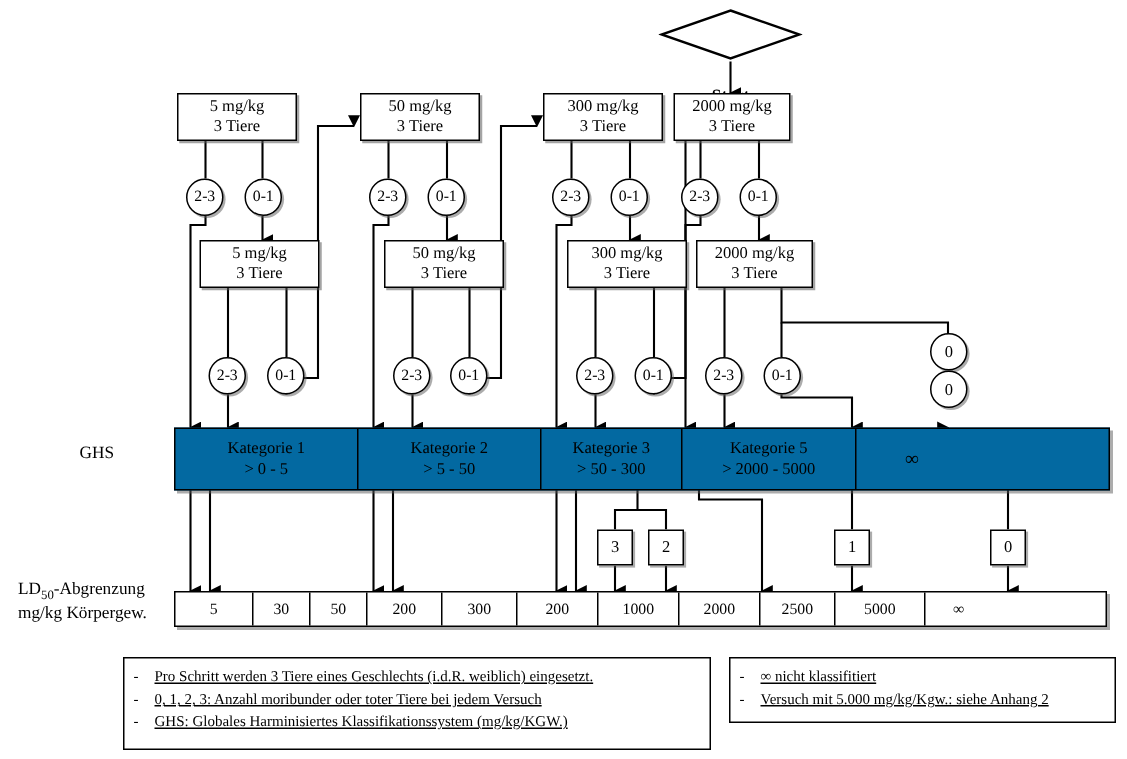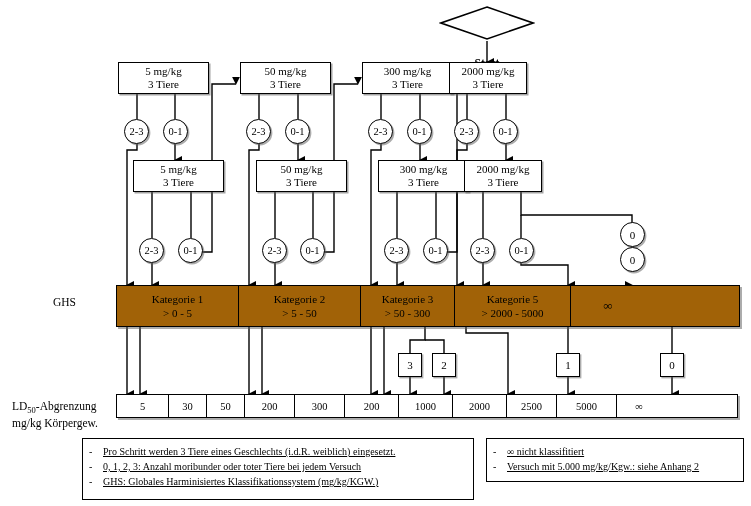--- a/index.html
+++ b/index.html
@@ -14,21 +14,21 @@
   }
   #stage{position:absolute;left:0;top:0;width:751px;height:506px;}
   #svgLayer{position:absolute;left:0;top:0;width:751px;height:506px;}
 
   .node{position:absolute;box-sizing:border-box;}
 
   
   .dose-box{
     border:1.4px solid #000;
     background:#fff;
-    width:91px;height:32px;
+    width:80px;height:32px;
     display:flex;flex-direction:column;
     align-items:center;justify-content:center;
     font-size:11px;line-height:13px;
     box-shadow:1.5px 1.5px 0 rgba(90,90,90,.55);
   }
   .dose-box span{display:block;white-space:nowrap;}
 
   
   .circ{
     border:1.4px solid #000;border-radius:50%;
@@ -45,21 +45,21 @@
   .diamond-label{
     position:absolute;width:96px;height:36px;
     display:flex;align-items:center;justify-content:center;
     font-size:11.5px;font-weight:bold;
   }
 
   
   .ghs-bar{
     position:absolute;
     border:1.4px solid #000;
-    background:#a16207;
+    background:#0369a1;
     height:40px;
     display:flex;
     box-shadow:2px 2px 0 rgba(90,90,90,.5);
   }
   .ghs-cell{
     border-right:1.4px solid #000;
     display:flex;flex-direction:column;
     align-items:center;justify-content:center;
     font-size:11px;line-height:14px;
     box-sizing:border-box;
@@ -87,21 +87,21 @@
   .num-box{
     border:1.4px solid #000;background:#fff;
     width:24px;height:24px;
     display:flex;align-items:center;justify-content:center;
     font-size:11px;
     box-shadow:1.4px 1.4px 0 rgba(90,90,90,.5);
   }
 
   
   .plain-label{position:absolute;font-size:11.5px;}
-  .ld-label{position:absolute;font-size:11.5px;line-height:13px;margin-top:13px;}
+  .ld-label{position:absolute;font-size:11.5px;line-height:13px;}
   .ld-label sub{font-size:8.5px;}
 
   
   .legend-box{
     position:absolute;
     border:1.2px solid #000;background:#fff;
     box-sizing:border-box;
     padding:5px 8px 5px 6px;
   }
   .legend-row{

